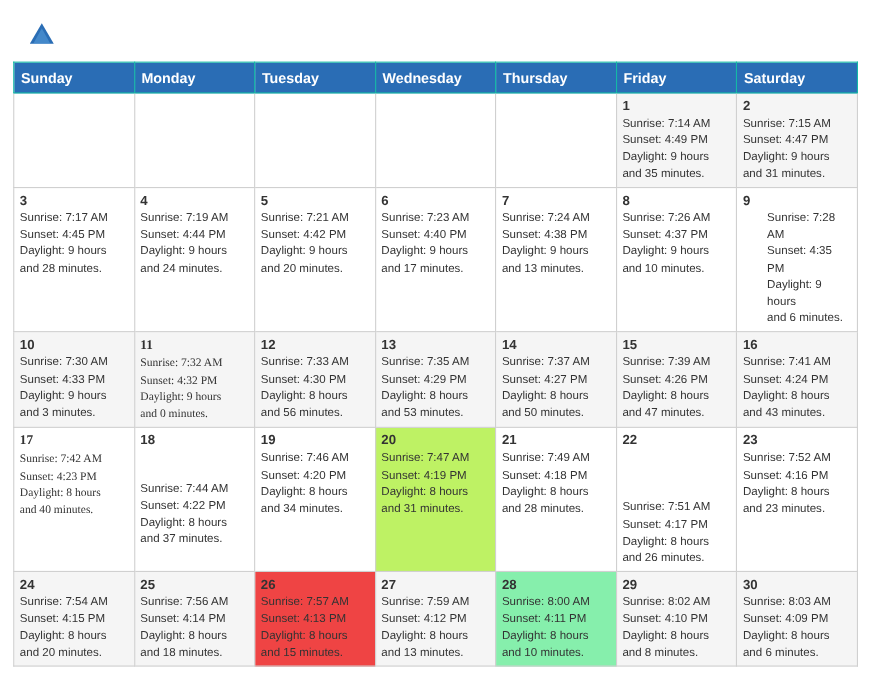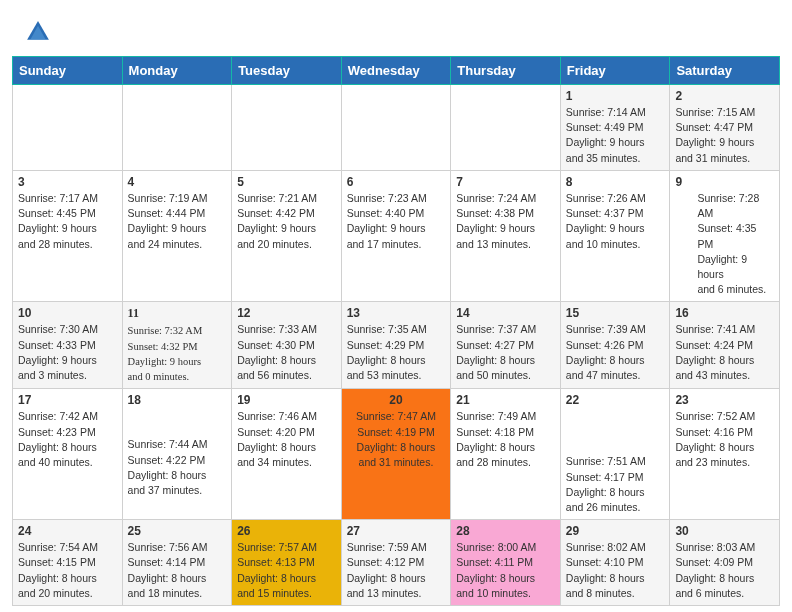--- a/index.html
+++ b/index.html
@@ -251,42 +251,42 @@
           </td>
           <td style="background: rgb(245, 245, 245);">
             <span class="day-number">16</span>
             <div class="day-info" style="white-space: pre-line;">Sunrise: 7:41 AM
 Sunset: 4:24 PM
 Daylight: 8 hours
 and 43 minutes.</div>
           </td>
         </tr>
         <tr>
-          <td style="background: rgb(255, 255, 255);">
+          <td style="background: rgb(255, 255, 255); font-family: Liberation Serif, serif;">
             <span class="day-number">17</span>
             <div class="day-info" style="white-space: pre-line;">Sunrise: 7:42 AM
 Sunset: 4:23 PM
 Daylight: 8 hours
 and 40 minutes.</div>
           </td>
           <td style="background: rgb(255, 255, 255);">
             <span class="day-number">18</span>
             <div class="day-info" style="white-space: pre-line; margin-top: 30px;">Sunrise: 7:44 AM
 Sunset: 4:22 PM
 Daylight: 8 hours
 and 37 minutes.</div>
           </td>
           <td style="background: rgb(255, 255, 255);">
             <span class="day-number">19</span>
             <div class="day-info" style="white-space: pre-line;">Sunrise: 7:46 AM
 Sunset: 4:20 PM
 Daylight: 8 hours
 and 34 minutes.</div>
           </td>
-          <td style="background: #f97316; text-align: center;">
+          <td style="background: #bef264;">
             <span class="day-number">20</span>
             <div class="day-info" style="white-space: pre-line;">Sunrise: 7:47 AM
 Sunset: 4:19 PM
 Daylight: 8 hours
 and 31 minutes.</div>
           </td>
           <td style="background: rgb(255, 255, 255);">
             <span class="day-number">21</span>
             <div class="day-info" style="white-space: pre-line;">Sunrise: 7:49 AM
 Sunset: 4:18 PM
@@ -316,35 +316,35 @@
 Daylight: 8 hours
 and 20 minutes.</div>
           </td>
           <td style="background: rgb(245, 245, 245);">
             <span class="day-number">25</span>
             <div class="day-info" style="white-space: pre-line;">Sunrise: 7:56 AM
 Sunset: 4:14 PM
 Daylight: 8 hours
 and 18 minutes.</div>
           </td>
-          <td style="background: #eab308;">
+          <td style="background: #ef4444;">
             <span class="day-number">26</span>
             <div class="day-info" style="white-space: pre-line;">Sunrise: 7:57 AM
 Sunset: 4:13 PM
 Daylight: 8 hours
 and 15 minutes.</div>
           </td>
           <td style="background: rgb(245, 245, 245);">
             <span class="day-number">27</span>
             <div class="day-info" style="white-space: pre-line;">Sunrise: 7:59 AM
 Sunset: 4:12 PM
 Daylight: 8 hours
 and 13 minutes.</div>
           </td>
-          <td style="background: #f9a8d4;">
+          <td style="background: #86efac;">
             <span class="day-number">28</span>
             <div class="day-info" style="white-space: pre-line;">Sunrise: 8:00 AM
 Sunset: 4:11 PM
 Daylight: 8 hours
 and 10 minutes.</div>
           </td>
           <td style="background: rgb(245, 245, 245);">
             <span class="day-number">29</span>
             <div class="day-info" style="white-space: pre-line;">Sunrise: 8:02 AM
 Sunset: 4:10 PM

